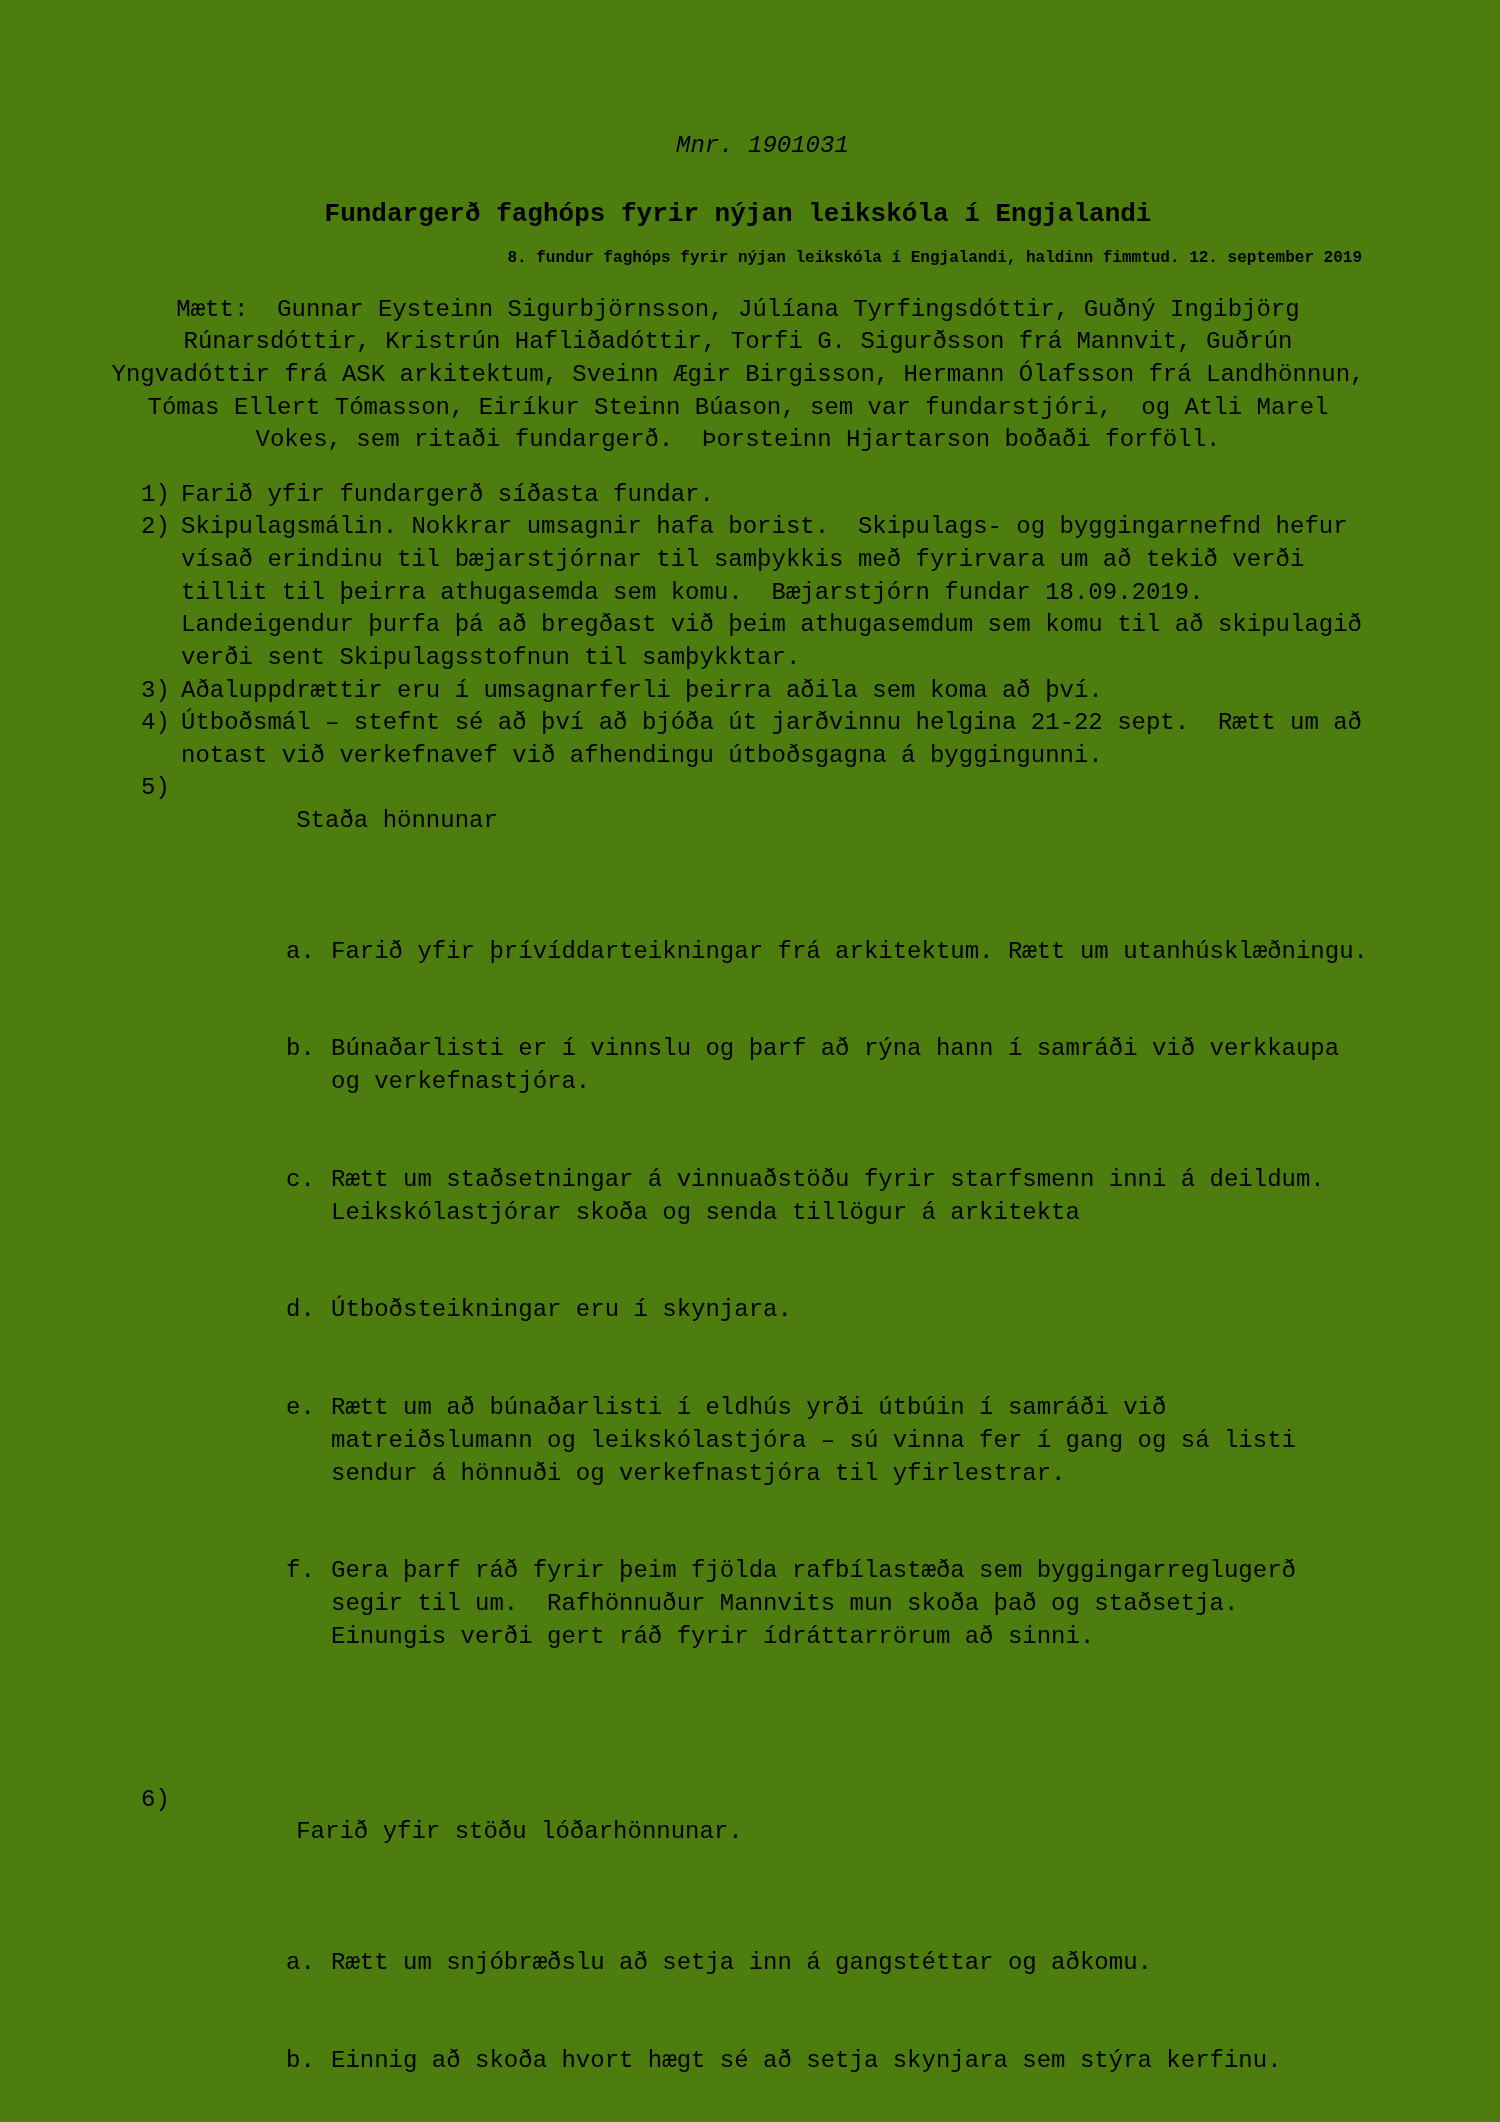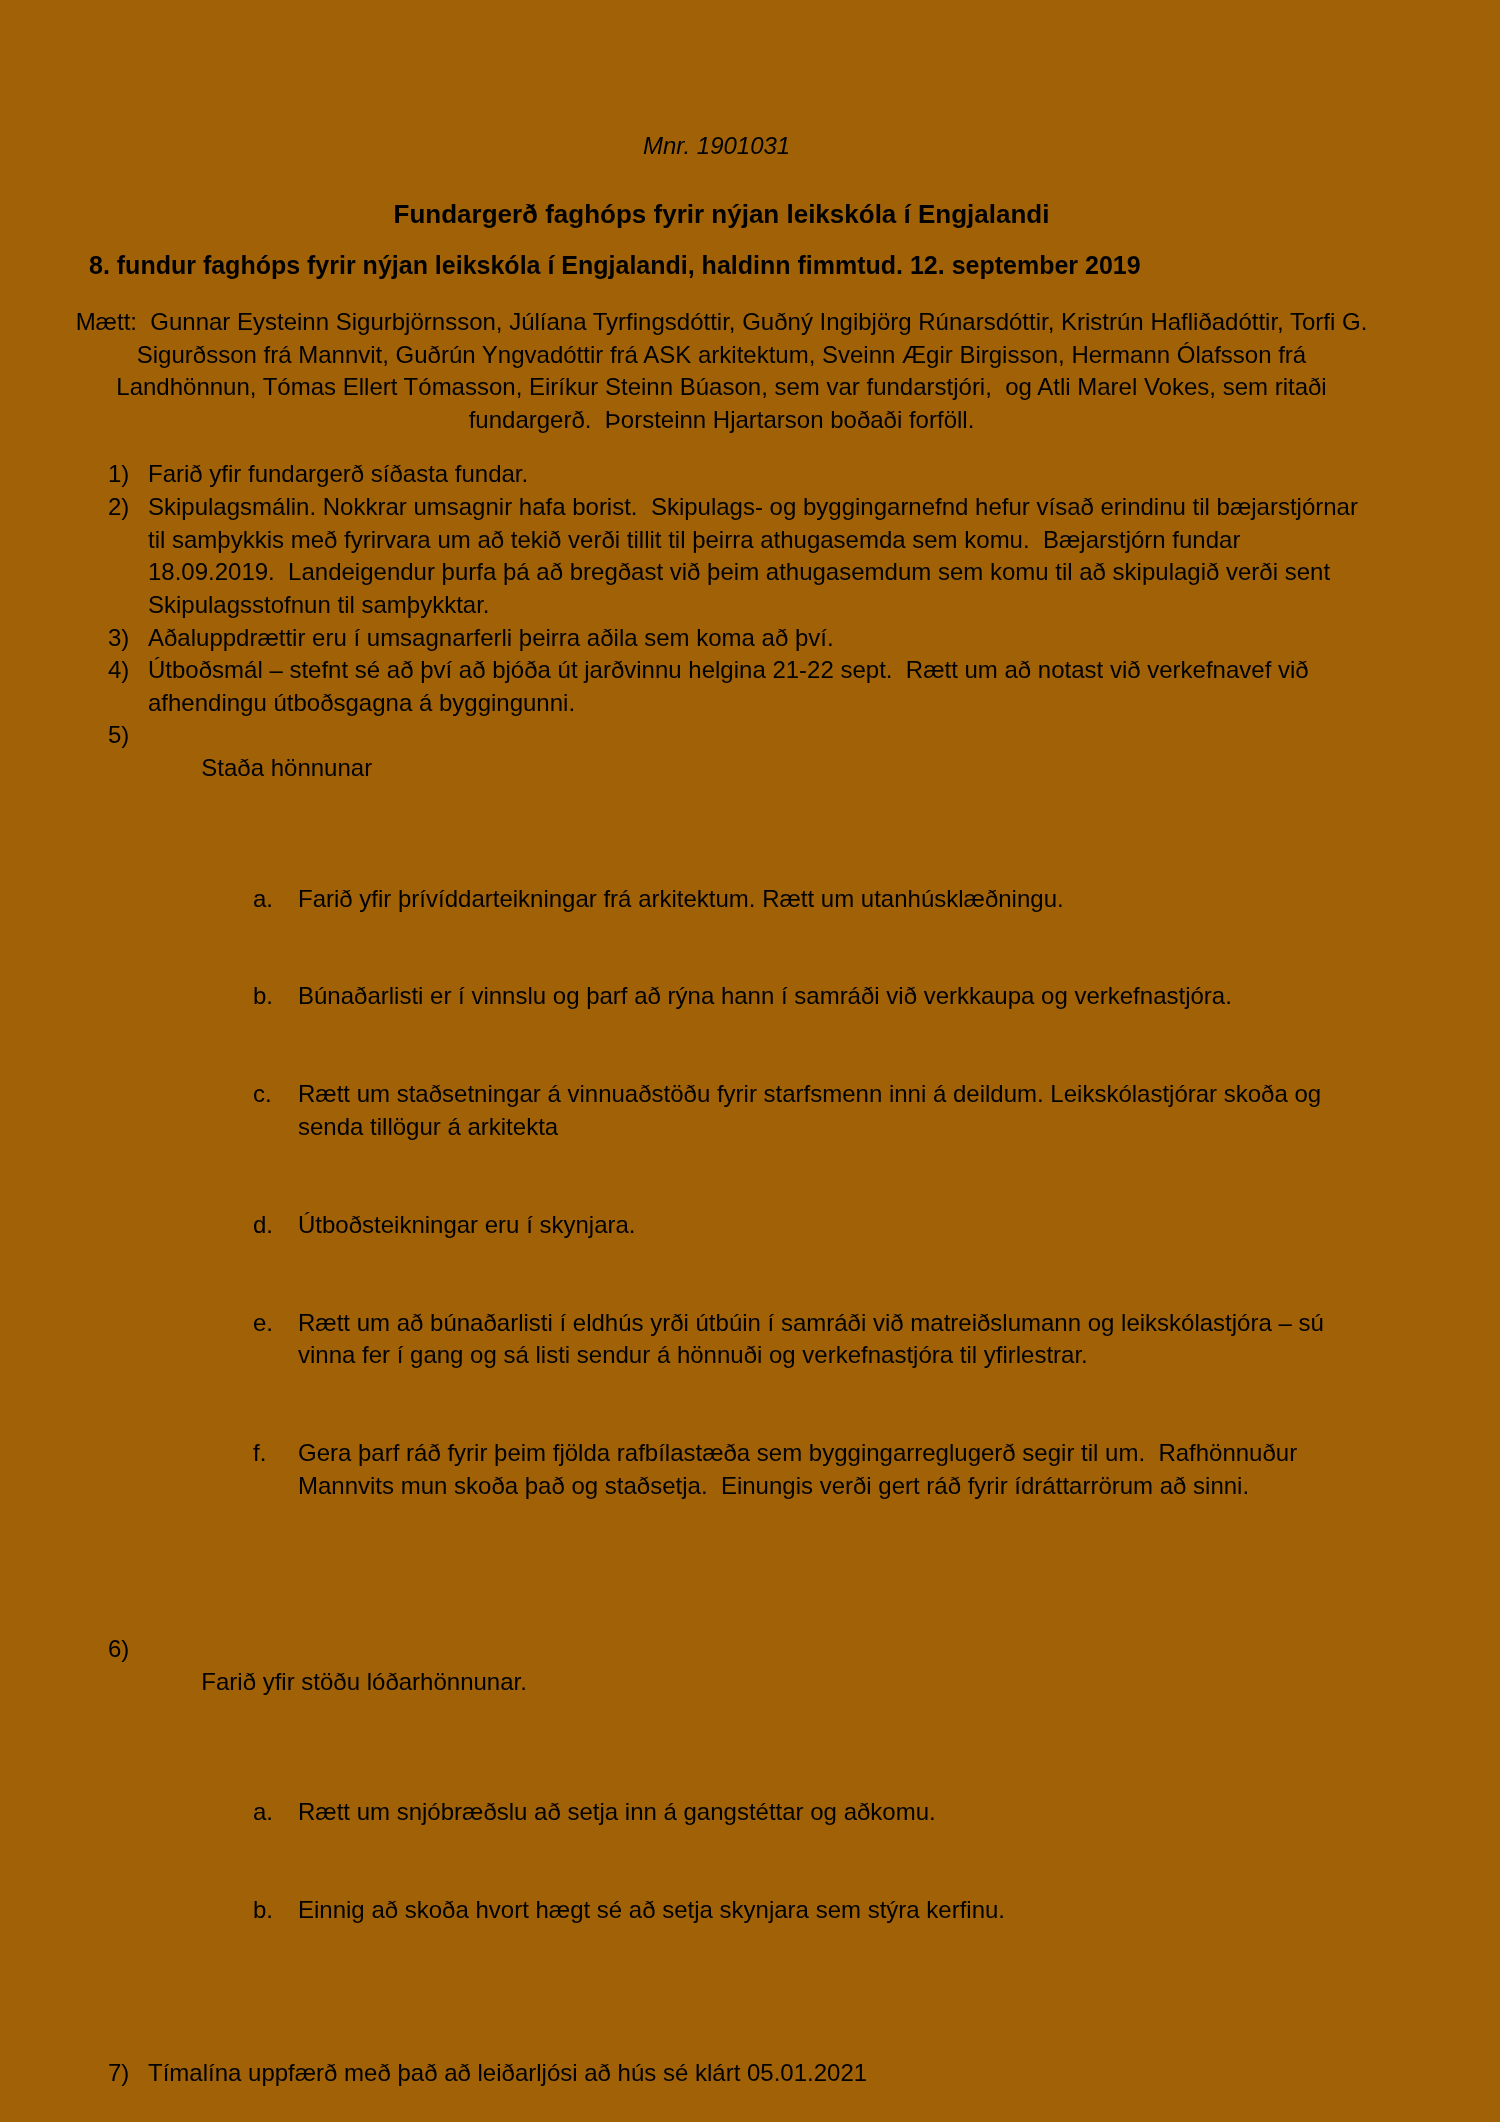--- a/index.html
+++ b/index.html
@@ -4,46 +4,46 @@
 <style>
   html, body {
     margin: 0;
     padding: 0;
     background: #ffffff;
   }
   .page {
     position: relative;
     width: 1500px;
     height: 2122px;
-    background: #a16207;
+    background: #4d7c0f;
     color: #000000;
-    font-family: Liberation Sans, sans-serif;
+    font-family: Liberation Mono, monospace;
     font-size: 24px;
     line-height: 1.36;
     box-sizing: border-box;
-    padding: 130px 130px 0 73px;
+    padding: 130px 130px 0 106px;
     overflow: hidden;
   }
   .ref-number {
     font-style: italic;
     margin: 0 0 0 570px;
     white-space: pre-wrap;
   }
   .doc-title {
     font-size: 26px;
     font-weight: bold;
     text-align: center;
     margin: 34px 0 0 0;
     white-space: pre-wrap;
   }
   .subtitle {
-    font-size: 25px;
+    font-size: 16px;
     font-weight: bold;
-    text-align: left;
-    margin: 16px;
+    text-align: right;
+    margin: 8px;
     white-space: pre-wrap;
   }
   .subtitle-block {
     margin-top: 16px;
   }
   .attendees {
     margin: 24px 0 0 0;
     white-space: pre-wrap;
     text-align: center;
   }

